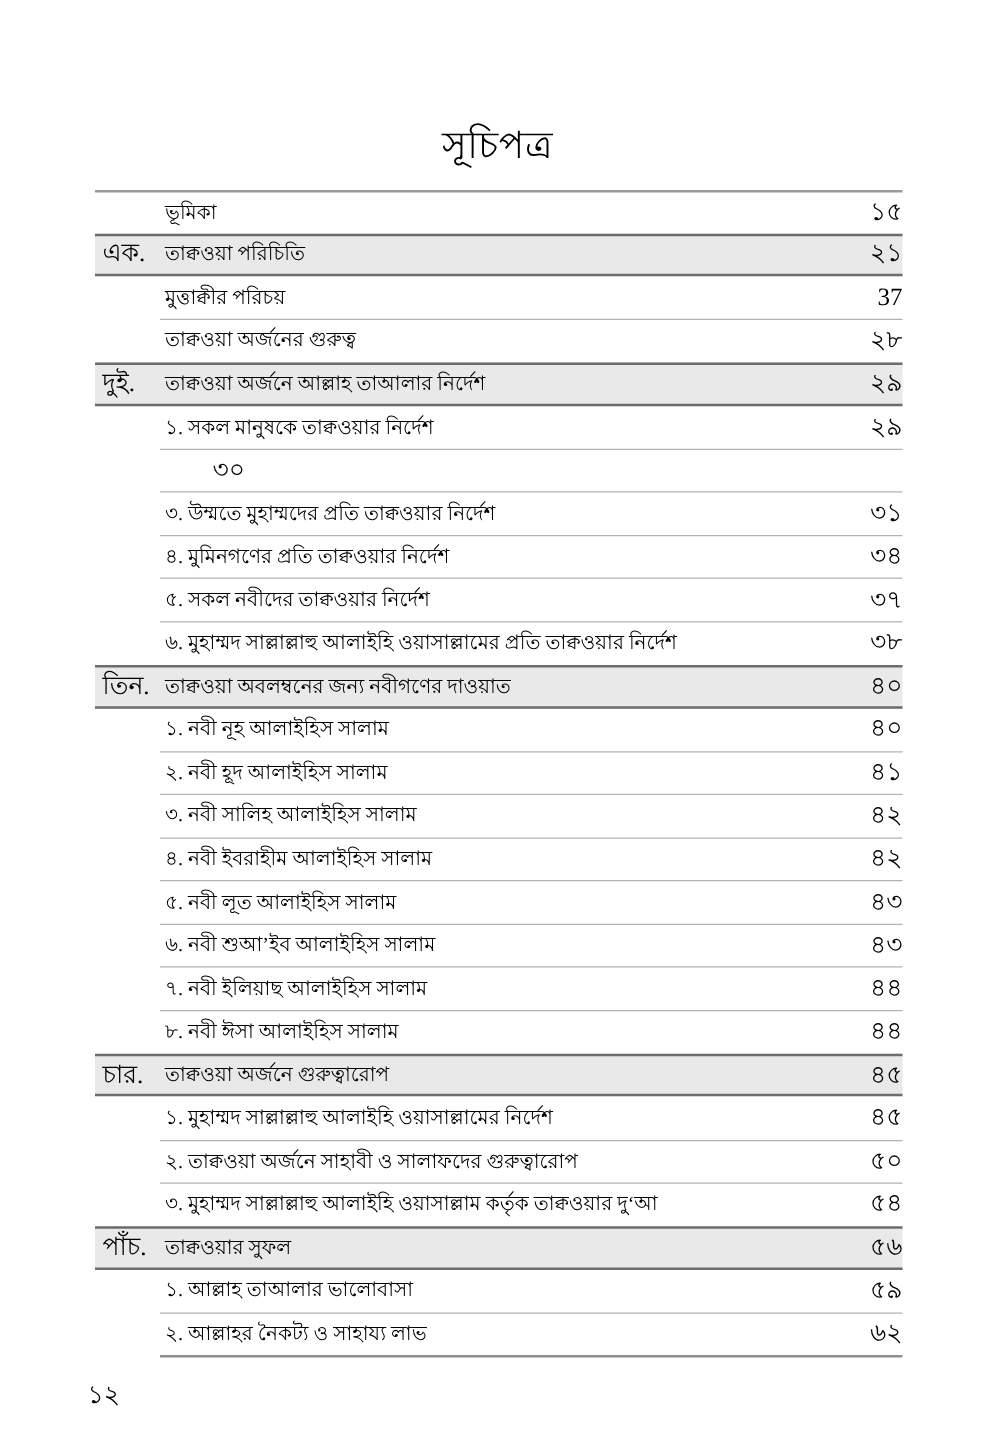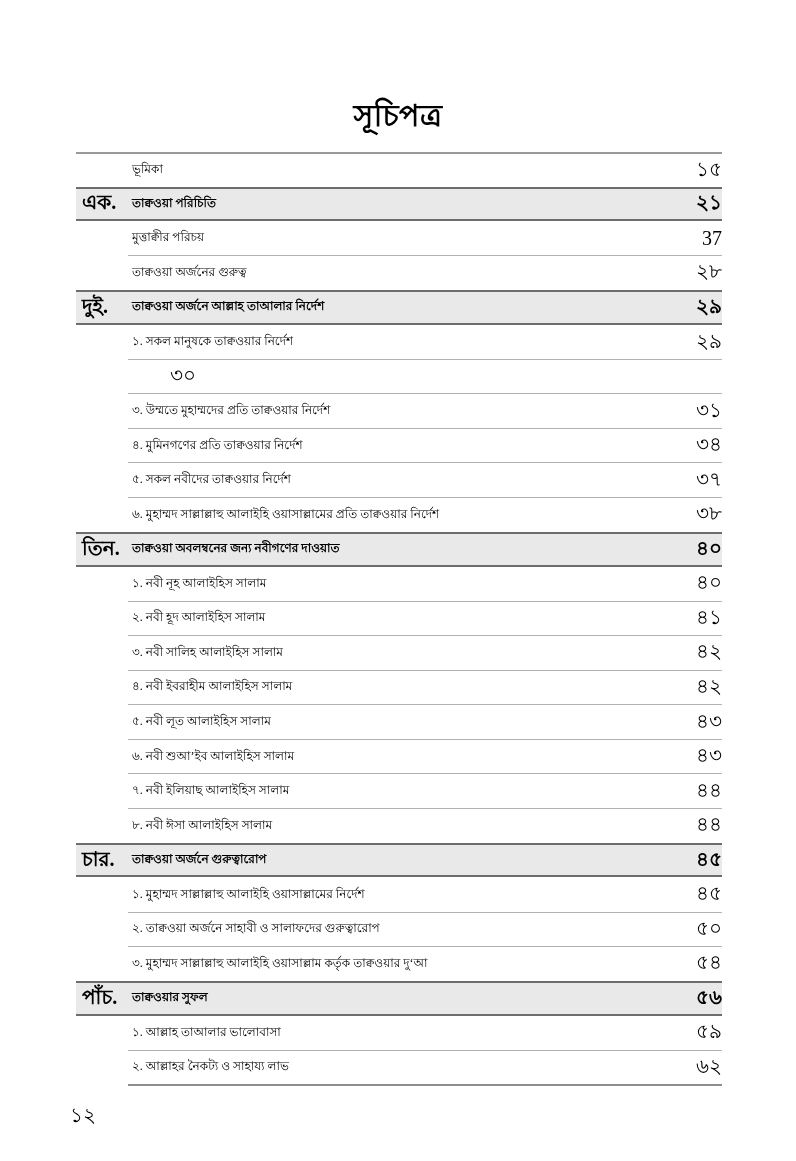--- a/index.html
+++ b/index.html
@@ -13,42 +13,42 @@
     overflow: hidden;
   }
   .doc-title {
     position: absolute;
     top: 92px;
     left: 0;
     width: 100%;
     margin: 0;
     text-align: center;
     font-size: 30px;
-    font-weight: 700;
+    font-weight: 400;
     letter-spacing: 0.5px;
   }
   .toc {
     position: absolute;
     top: 152px;
     left: 76px;
     width: 646px;
   }
   .row {
     position: relative;
     display: flex;
     align-items: center;
     height: 34.55px;
     box-sizing: border-box;
   }
   .row.first { border-top: 2px solid #9a9a9a; }
   .row.section {
     background: #e9e9e9;
     border-top: 2px solid #6d6d6d;
     border-bottom: 2px solid #6d6d6d;
-    font-weight: bold;
+    font-weight: normal;
   }
   
   .row.sub.sep::before {
     content: "";
     position: absolute;
     top: -0.5px;
     left: 52px;
     right: 0;
     height: 1px;
     background: #b2b2b2;
@@ -66,21 +66,21 @@
   .cell-label {
     width: 56px;
     padding-left: 6px;
     box-sizing: border-box;
     font-size: 20px;
     white-space: nowrap;
     flex: 0 0 auto;
   }
   .cell-title {
     flex: 1 1 auto;
-    font-size: 12px;
+    font-size: 16px;
     white-space: nowrap;
     overflow: visible;
   }
   .cell-page {
     flex: 0 0 auto;
     width: 64px;
     text-align: right;
     font-size: 20px;
     white-space: nowrap;
   }

